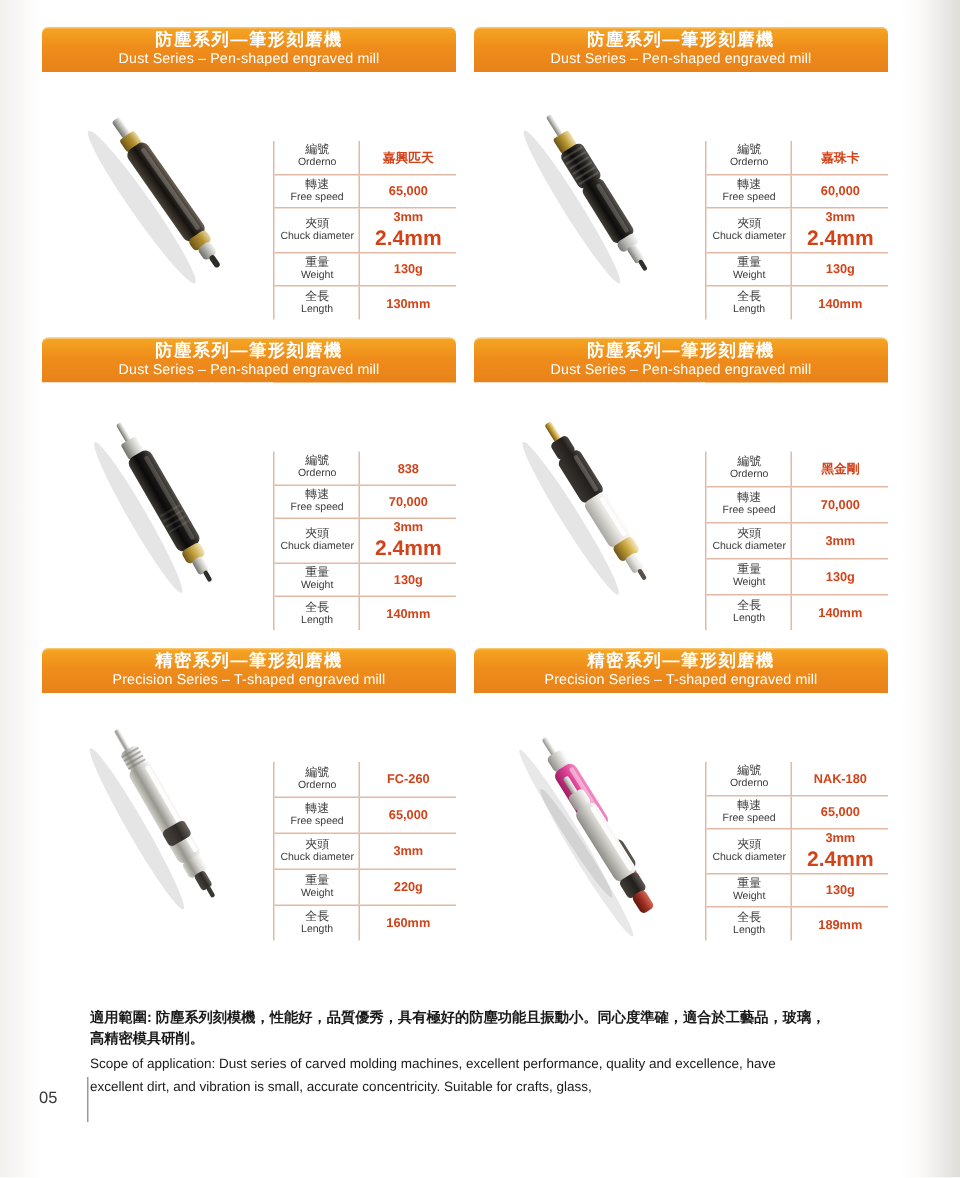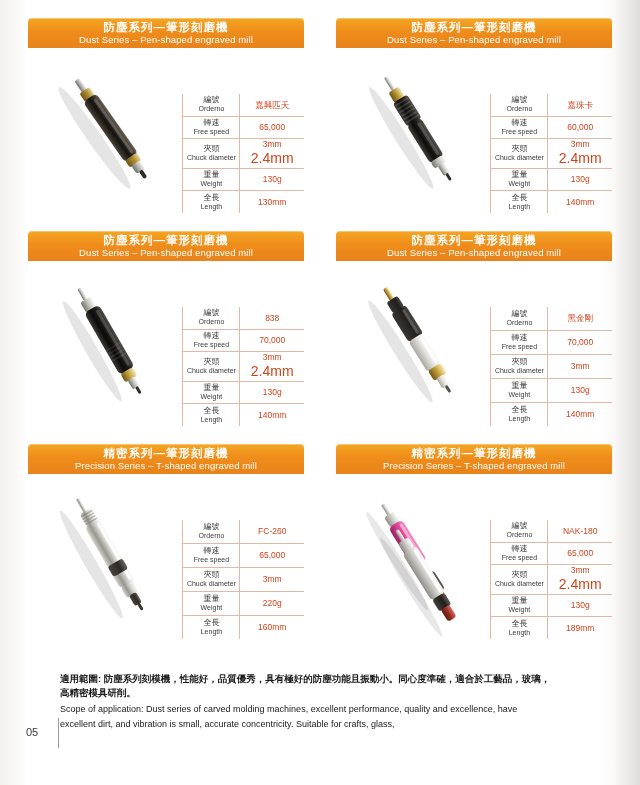--- a/index.html
+++ b/index.html
@@ -23,20 +23,21 @@
     pointer-events:none;
   }
   .grid{
     position:absolute;
     left:28px;top:18px;
     width:584px;
     display:grid;
     grid-template-columns:276px 276px;
     column-gap:32px;
     row-gap:18px;
+    gap:12px;
   }
   .card{
     width:276px;
   }
   .card-header{
     height:30px;
     border-radius:4px 4px 0 0;
     background:linear-gradient(to bottom,#f5a623 0%, #ef8d1b 45%, #e8821a 100%);
     color:#ffffff;
     display:flex;
@@ -95,21 +96,21 @@
   }
   .spec-label .l-cn{font-size:8px;}
   .spec-label .l-en{font-size:7px;}
   .spec-value{
     flex:1;
     display:flex;
     flex-direction:column;
     align-items:center;
     justify-content:center;
     font-size:8.5px;
-    font-weight:normal;
+    font-weight:bold;
     color:#d2431a;
     line-height:1.25;
     text-align:center;
   }
   .spec-value .v2{font-size:14px;}
 
   
   .footer{
     position:absolute;
     left:60px;top:672px;width:552px;

